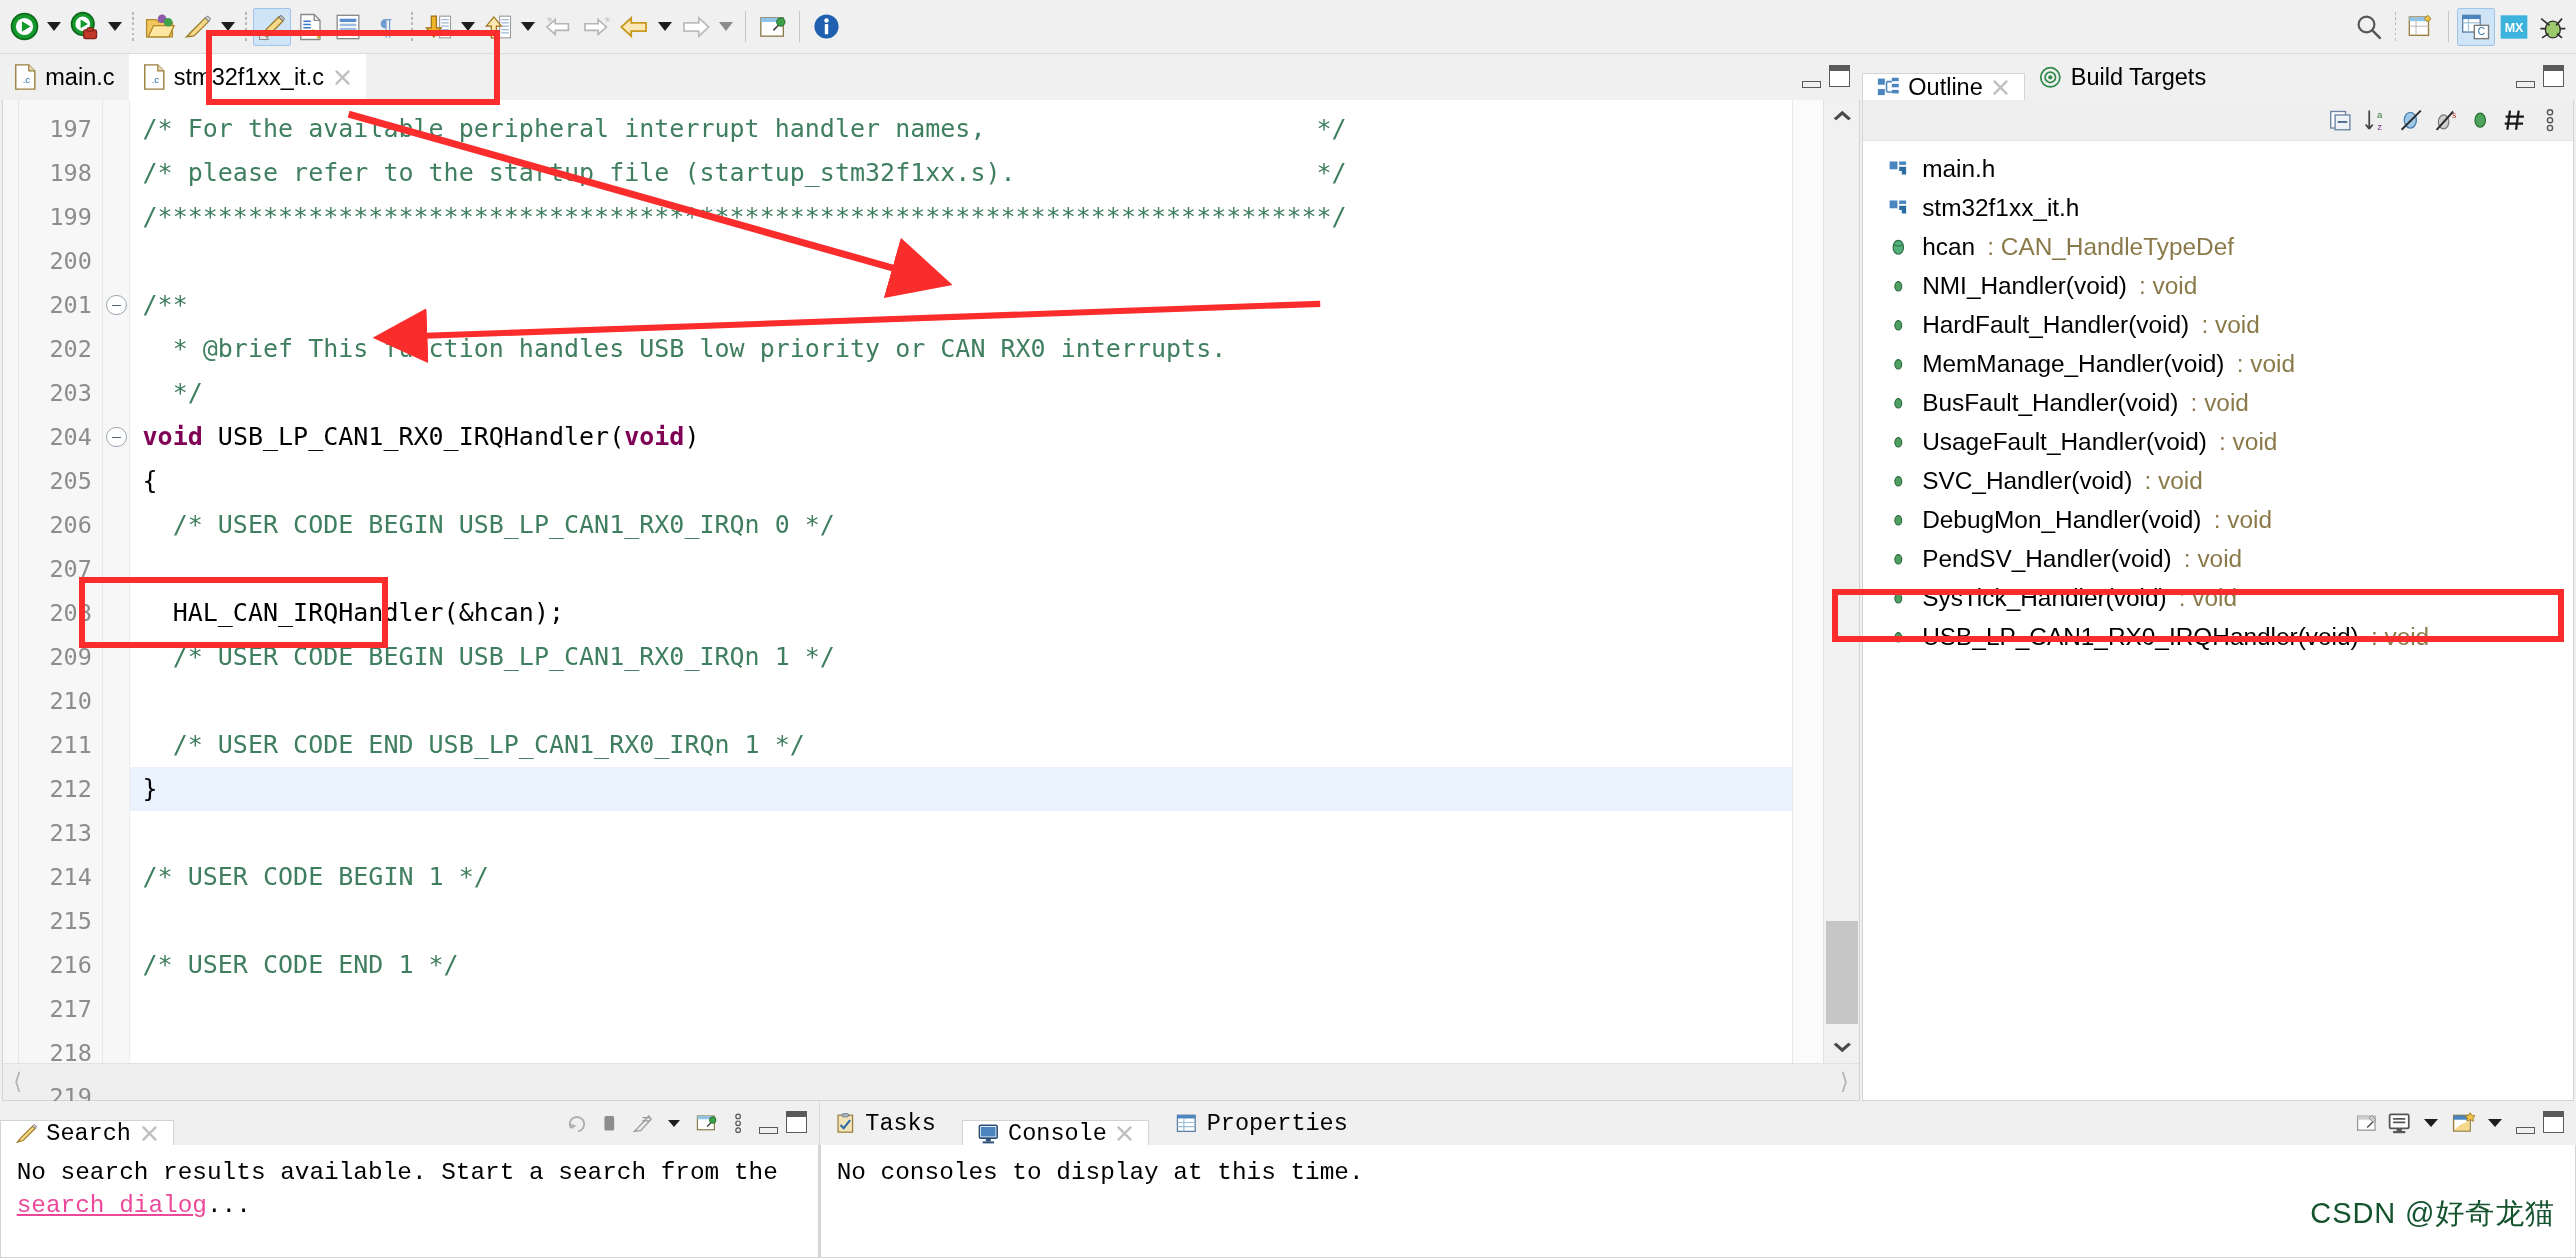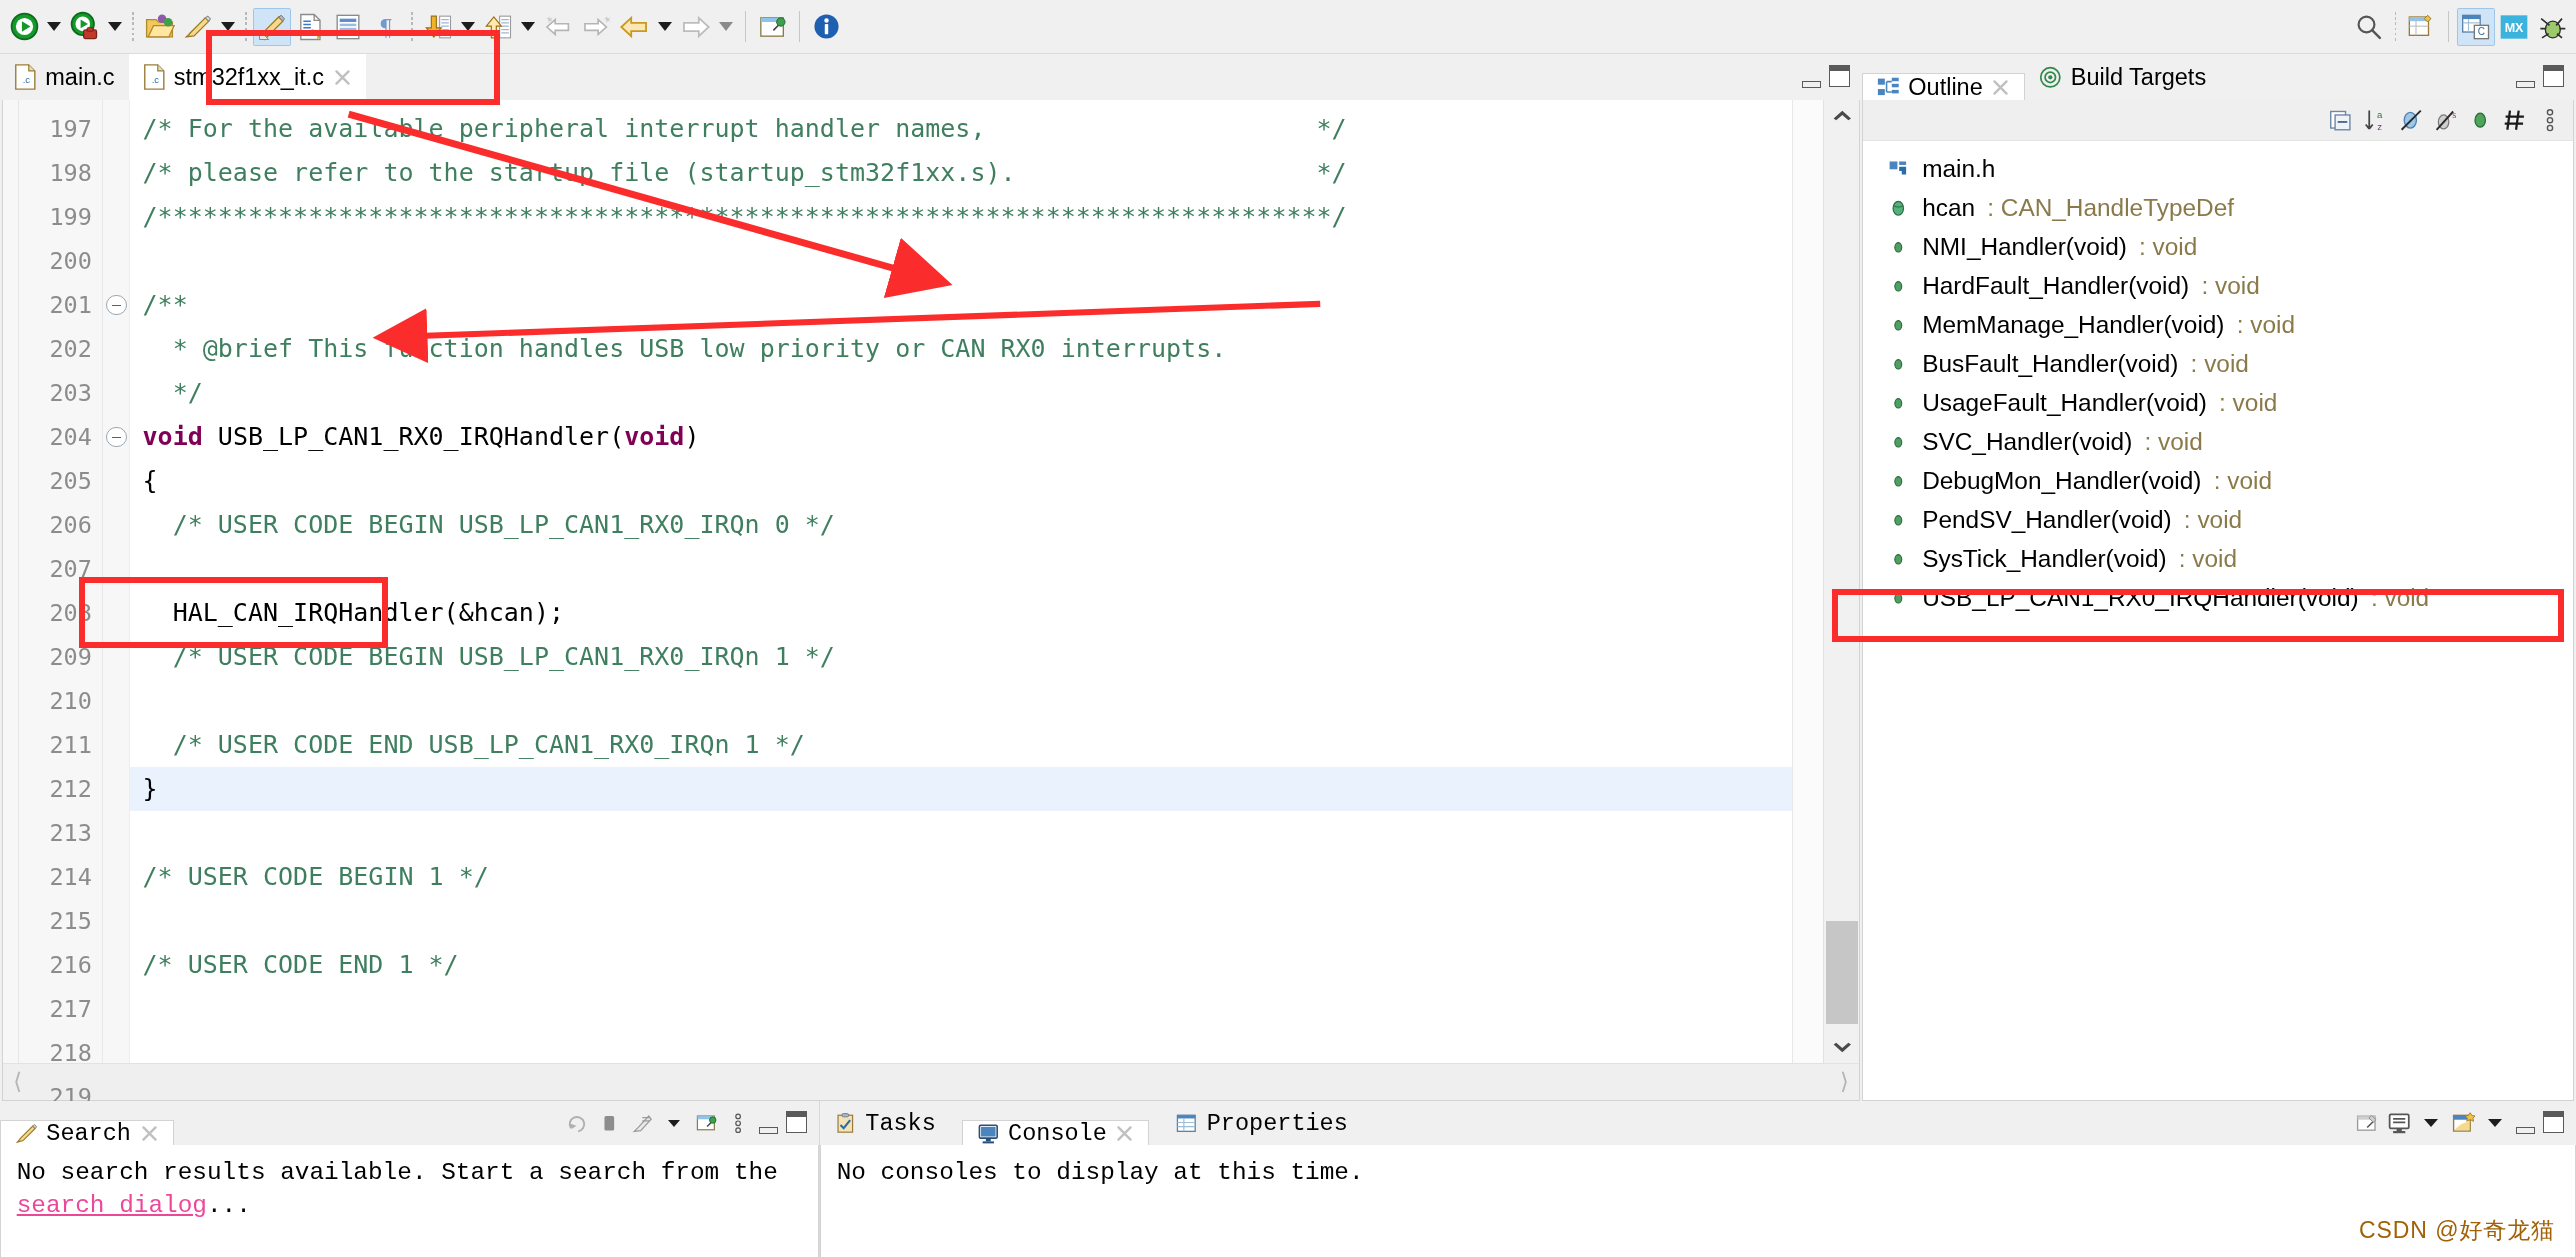--- a/index.html
+++ b/index.html
@@ -146,22 +146,22 @@
   .panel-body{
     flex:1;background:#fff;border:0.9px solid #d3d3d3;border-top:none;
     padding:12.2px 15.7px;box-sizing:border-box;font-size:24.4px;color:#000;line-height:1.35;
     overflow:hidden;
   }
   .panel-console .panel-body{background:#fff;}
   .lnk{color:#ec4899;text-decoration:underline;}
 
   
   .watermark{
-    position:absolute;right:21px;bottom:12px;
-    font-size:23px;color:#a16207;letter-spacing:0.9px;
+    position:absolute;right:21px;bottom:24px;
+    font-size:29px;color:#14532d;letter-spacing:0.9px;
     font-family:"Liberation Sans", sans-serif;
     white-space:nowrap;
   }
 
   
   .anno{position:absolute;pointer-events:none;}
   .rbox{border:6.1px solid #fb2c2c;box-sizing:border-box;}
   .arrow-svg{position:absolute;left:0;top:0;pointer-events:none;}
 </style>
 </head>
@@ -612,20 +612,31 @@
                   <path d="M14 4h8v4h-8z" fill="#4a85c0"></path>
                   <path d="M14 10h8v9h-5v-4h-3z" fill="#2b6ca3"></path>
                 </svg>
               </span>
               <span>main.h</span>
               <span class="t"></span>
             </div>
             <div class="orow">
               <span class="oicon">
                 <svg width="22.6" height="22.6" viewBox="0 0 26 26">
+                  <path d="M3 4h9v9H3z" fill="#4a85c0"></path>
+                  <path d="M14 4h8v4h-8z" fill="#4a85c0"></path>
+                  <path d="M14 10h8v9h-5v-4h-3z" fill="#2b6ca3"></path>
+                </svg>
+              </span>
+              <span>stm32f1xx_it.h</span>
+              <span class="t"></span>
+            </div>
+            <div class="orow">
+              <span class="oicon">
+                <svg width="22.6" height="22.6" viewBox="0 0 26 26">
                   <ellipse cx="13" cy="13" rx="6" ry="8" fill="#56b07a" stroke="#2a6e45" stroke-width="1.4"></ellipse>
                   <path d="M7.5 10 q5.5 3 11 0" stroke="#2a6e45" stroke-width="1.2" fill="none"></path>
                 </svg>
               </span>
               <span>hcan</span>
               <span class="t"> : CAN_HandleTypeDef</span>
             </div>
             <div class="orow">
               <span class="oicon">
                 <svg width="22.6" height="22.6" viewBox="0 0 26 26">

